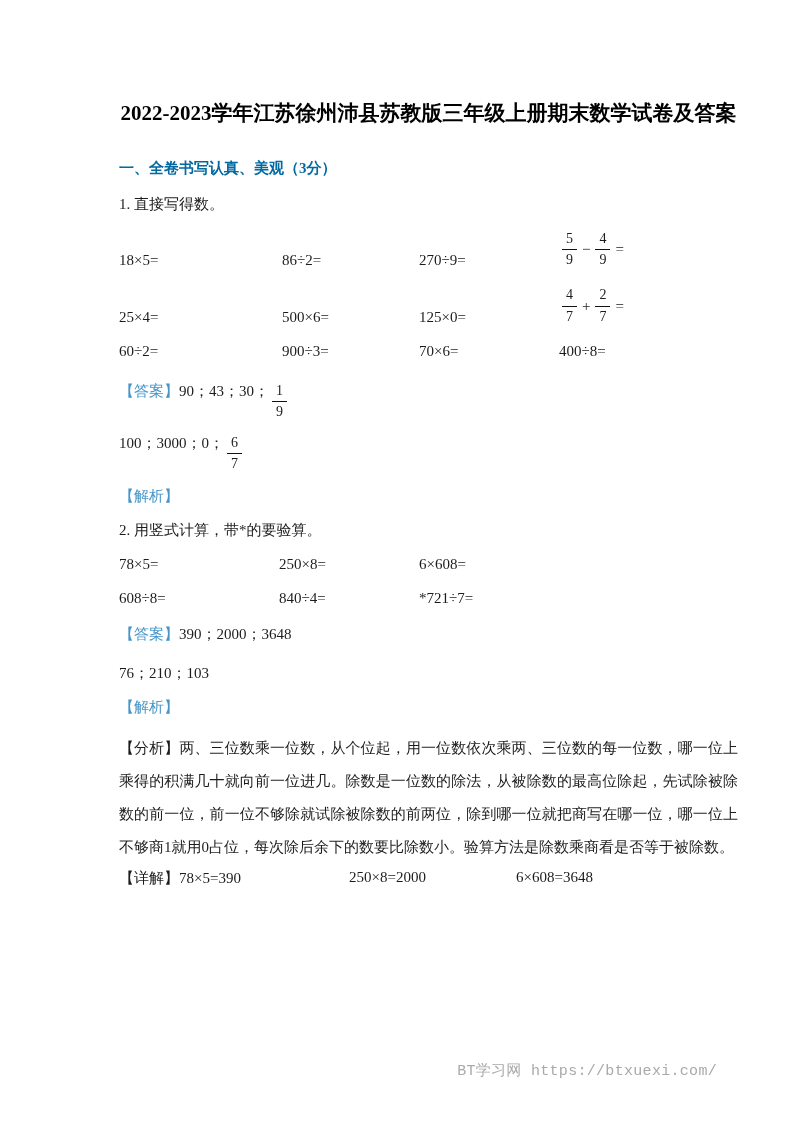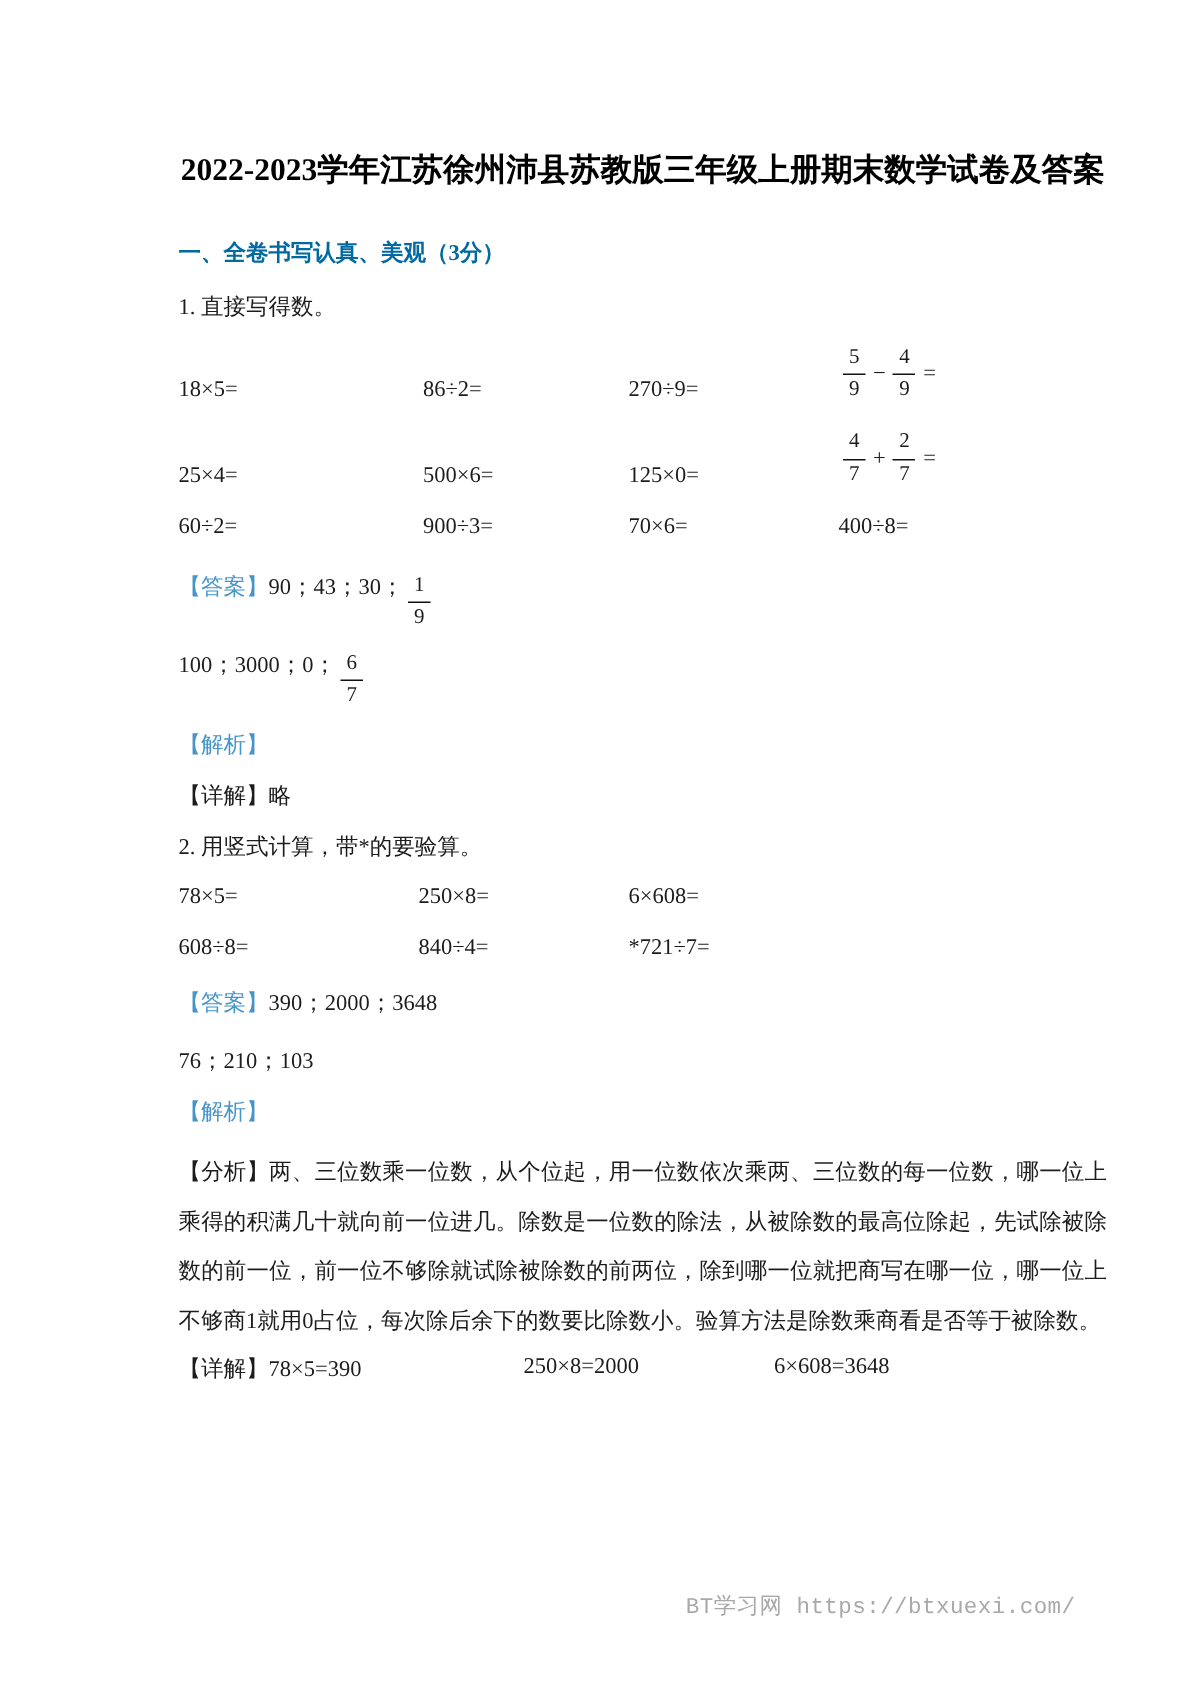--- a/index.html
+++ b/index.html
@@ -125,23 +125,20 @@
       <span class="fnum">6</span>
       <span class="fden">7</span>
     </span>
   </div>
 
 
   <div class="label-line">
     <span class="blue-label">【解析】</span>
   </div>
 
-  <div class="label-line">
-    <span>【详解】</span><span>略</span>
-  </div>
 
   <div class="q-prompt">2. 用竖式计算，带*的要验算。</div>
 
   <div class="calc-grid q2-grid">
     <span class="eq">78×5=</span>
     <span class="eq">250×8=</span>
     <span class="eq">6×608=</span>
     <span class="eq">608÷8=</span>
     <span class="eq">840÷4=</span>
     <span class="eq">*721÷7=</span>

